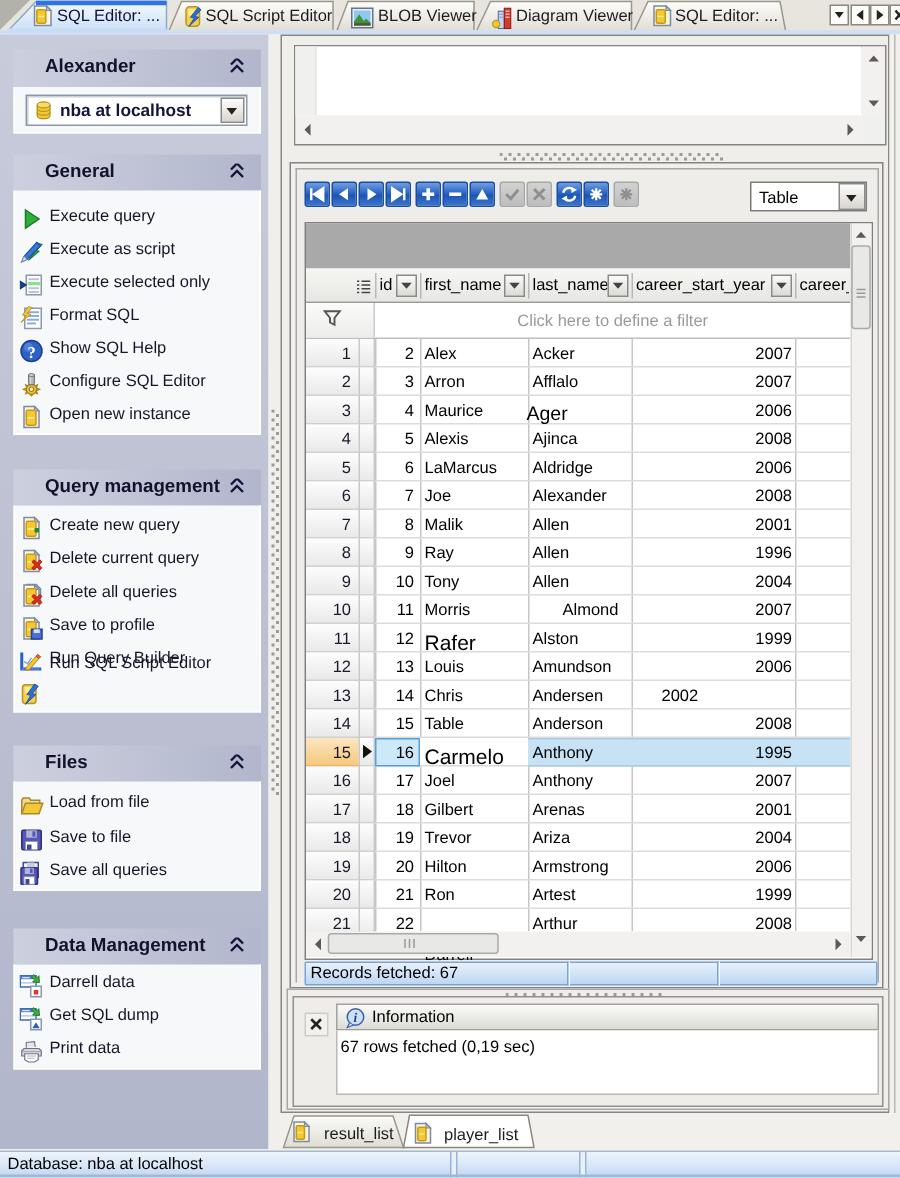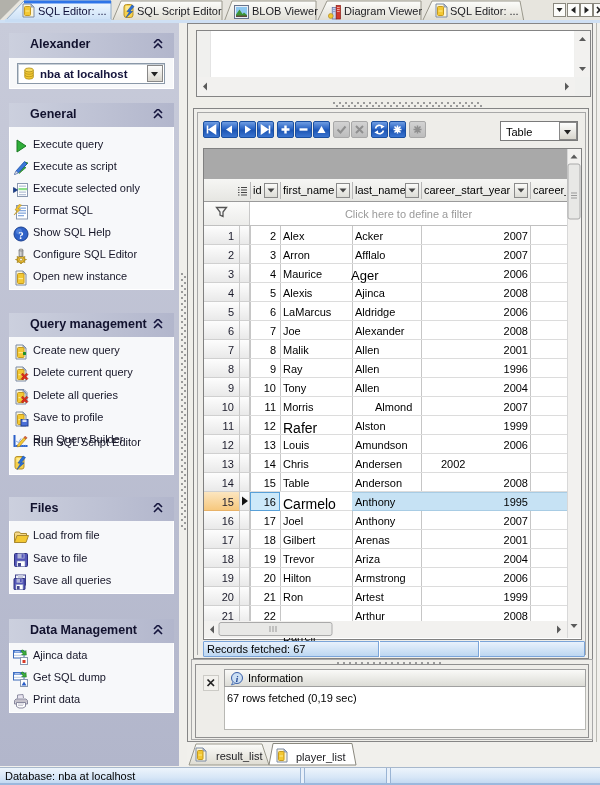--- a/index.html
+++ b/index.html
@@ -349,21 +349,21 @@
 <div class="abs" style="left:9px;top:643px;width:165px;height:70px;background:#f7f8fa;border-left:1px solid #fff;border-right:1px solid #fff;border-bottom:1px solid #fff"></div>
 <svg class="abs" style="left:13px;top:649px" width="17" height="17">
       <rect x="0.5" y="1.5" width="10.5" height="7.5" fill="#fff" stroke="#3a68b8"></rect>
       <rect x="0.5" y="1.5" width="10.5" height="2.3" fill="#4a7ad0"></rect>
       <rect x="1.8" y="2.3" width="5" height="0.9" fill="#d8e4f8"></rect>
       <path d="M1,6.3 L11,6.3" stroke="#a8bcd8" stroke-width="0.8"></path>
       <path d="M10,0.5 L12,0.5 L12,3.5 L14,3.5 L11,7 L8,3.5 L10,3.5 Z" fill="#3dae3a" stroke="#1a7a22" stroke-width="0.6" transform="rotate(-45 11 3.75)"></path>
       <rect x="7.5" y="8.5" width="7" height="7" fill="#fff" stroke="#8898b0"></rect>
       <rect x="9.5" y="11" width="3" height="3" fill="#d83a28"></rect>
     </svg>
-<div class="item" style="top:649px">Ajinca data</div>
+<div class="item" style="top:649px">Darrell data</div>
 <svg class="abs" style="left:13px;top:671px" width="17" height="17">
       <rect x="0.5" y="1.5" width="10.5" height="7.5" fill="#fff" stroke="#3a68b8"></rect>
       <rect x="0.5" y="1.5" width="10.5" height="2.3" fill="#4a7ad0"></rect>
       <rect x="1.8" y="2.3" width="5" height="0.9" fill="#d8e4f8"></rect>
       <path d="M1,6.3 L11,6.3" stroke="#a8bcd8" stroke-width="0.8"></path>
       <path d="M10,0.5 L12,0.5 L12,3.5 L14,3.5 L11,7 L8,3.5 L10,3.5 Z" fill="#3dae3a" stroke="#1a7a22" stroke-width="0.6" transform="rotate(-45 11 3.75)"></path>
       <rect x="7.5" y="8.5" width="7" height="7" fill="#fff" stroke="#8898b0"></rect>
       <path d="M8.5,14.5 L11,10.5 L13.5,14.5 Z" fill="#2a5fc8"></path>
     </svg>
 <div class="item" style="top:671px">Get SQL dump</div>

